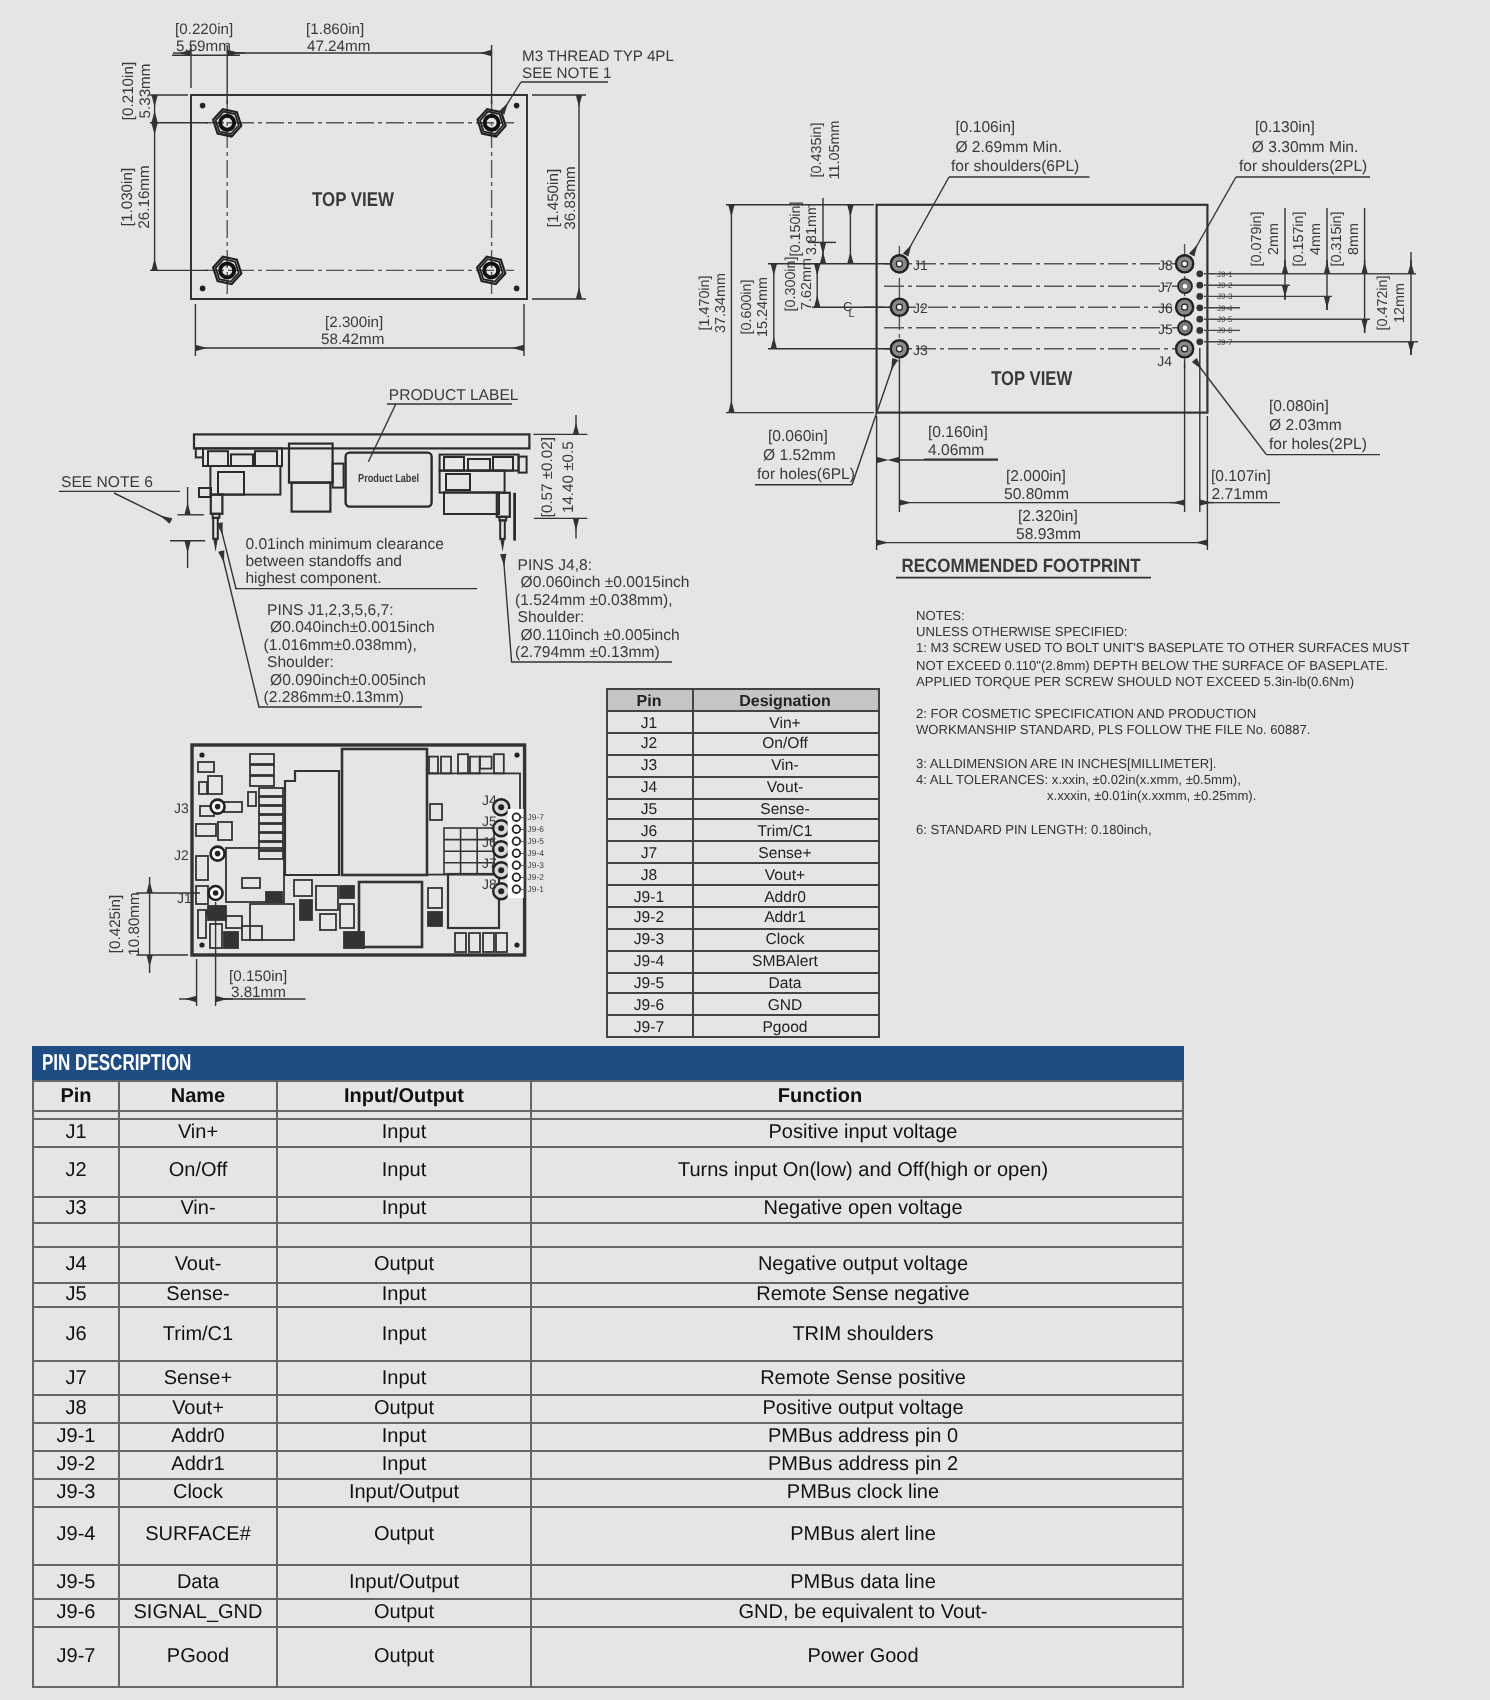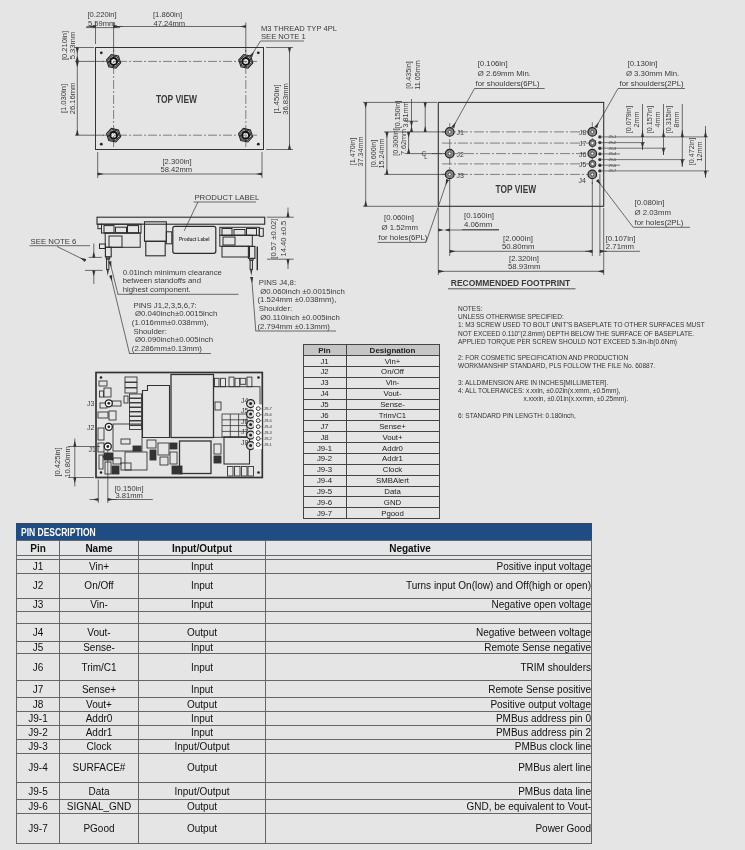--- a/index.html
+++ b/index.html
@@ -11,21 +11,21 @@
 #pintbl{position:absolute;left:302.5px;top:344.2px;width:137px;height:175px}
 #pintbl table{border-collapse:collapse;width:100%;height:100%;table-layout:fixed;font-size:7.8px;color:#222;text-align:center}
 #pintbl td,#pintbl th{border:0.8px solid #444;padding:0;line-height:9px;overflow:hidden}
 #pintbl th{background:#c5c5c5;font-weight:bold;font-size:8px}
 
 #pdesc{position:absolute;left:16px;top:522.5px;width:576px}
 #pdbar{height:17.5px;background:#1f4c82;color:#fff;font-weight:bold;font-size:11.5px;line-height:18px;padding-left:5px;letter-spacing:0px}
 #pdbar span{display:inline-block;transform:scaleX(0.74);transform-origin:0 50%}
 #pdesc table{border-collapse:collapse;width:100%;table-layout:fixed;font-size:10px;color:#111}
 #pdesc td{border:1px solid #666;padding:0;text-align:center;overflow:hidden;line-height:11px}
-#pdesc td.fn{text-align:right;padding-left:6px}
+#pdesc td.fn{text-align:center;padding-left:6px}
 #pdesc tr.hd td{background:#e5e6e7;font-weight:bold}
 
 #notes{position:absolute;left:458px;top:305px;width:262px;font-size:6.55px;line-height:8.2px;color:#333;white-space:pre}
 </style>
 </head>
 <body>
 <div id="page">
 <svg id="draw" width="745" height="523" viewBox="0 0 745 523">
 <defs>
 <marker id="aE" markerUnits="userSpaceOnUse" markerWidth="8" markerHeight="5" refX="6" refY="2.5" orient="auto">
@@ -707,21 +707,21 @@
           <col style="width:43px">
           <col style="width:79px">
           <col style="width:127px">
           <col>
         </colgroup>
 <tbody>
           <tr class="hd" style="height:15px">
             <td>Pin</td>
             <td>Name</td>
             <td>Input/Output</td>
-            <td style="padding-right:37px">Negative</td>
+            <td style="padding-right:37px">Function</td>
           </tr>
 <tr style="height:3.5px">
             <td></td>
             <td></td>
             <td></td>
             <td class="fn"></td>
           </tr>
 <tr style="height:14px">
             <td>J1</td>
             <td>Vin+</td>
@@ -743,21 +743,21 @@
 <tr style="height:12.7px">
             <td></td>
             <td></td>
             <td></td>
             <td class="fn"></td>
           </tr>
 <tr style="height:17.4px">
             <td>J4</td>
             <td>Vout-</td>
             <td>Output</td>
-            <td class="fn">Negative between voltage</td>
+            <td class="fn">Negative output voltage</td>
           </tr>
 <tr style="height:11.6px">
             <td>J5</td>
             <td>Sense-</td>
             <td>Input</td>
             <td class="fn">Remote Sense negative</td>
           </tr>
 <tr style="height:27.7px">
             <td>J6</td>
             <td>Trim/C1</td>

